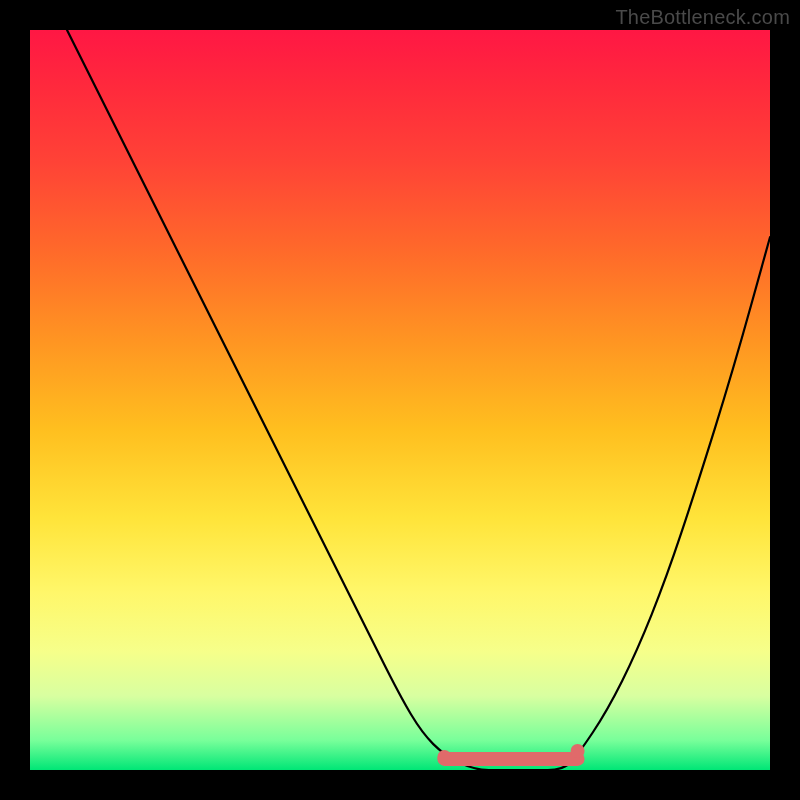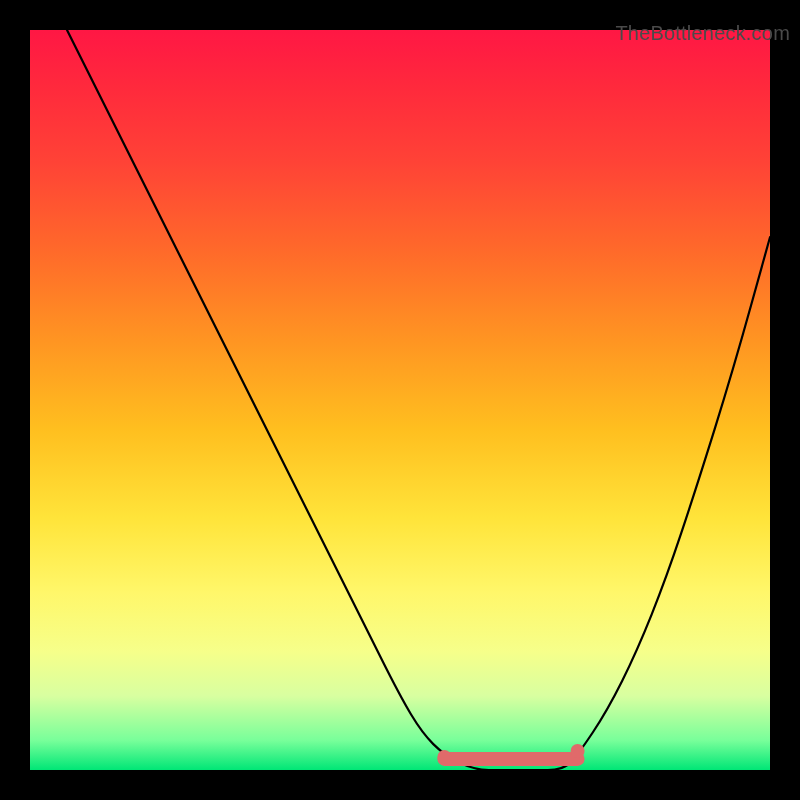--- a/index.html
+++ b/index.html
@@ -39,21 +39,21 @@
       #ffe43a 66%,
       #fff76a 76%,
       #f6ff8a 84%,
       #d8ffa0 90%,
       #78ff9a 96%,
       #00e676 100%
     );
   }
   .watermark {
     position: absolute;
-    top: 22px;
+    top: 6px;
     right: 10px;
     color: #4a4a4a;
     font-size: 20px;
     font-weight: 500;
     letter-spacing: 0.2px;
     user-select: none;
   }
   svg.curve {
     position: absolute;
     left: 0; top: 0;

